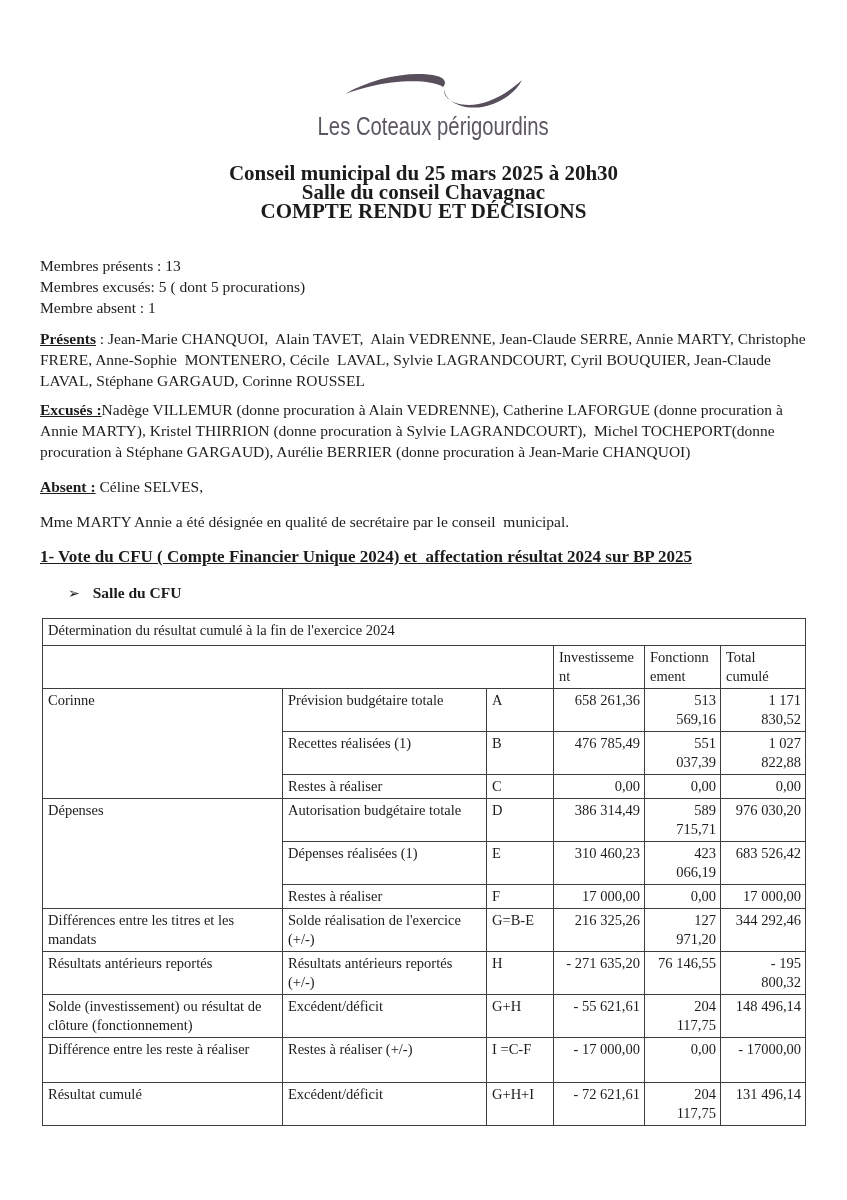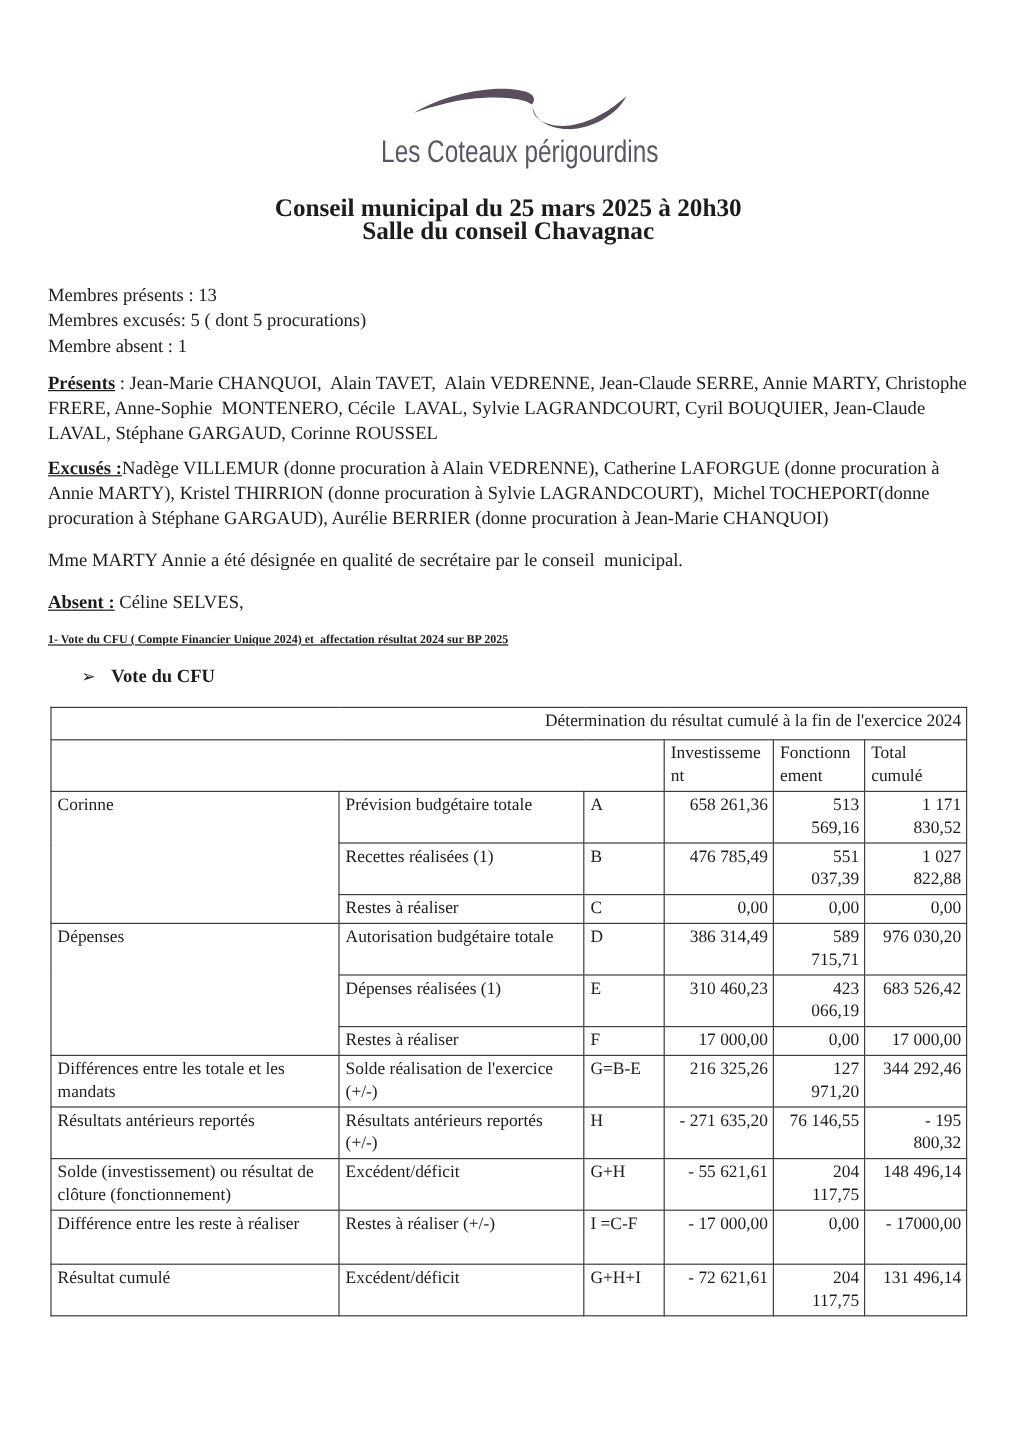--- a/index.html
+++ b/index.html
@@ -30,39 +30,39 @@
   .doc-title{margin-top:22px;text-align:center;font-weight:bold;font-size:21px;line-height:19px;}
 
   
   .para{white-space:pre-wrap;font-size:15.5px;line-height:21px;margin:0;}
   .counts{margin-top:34px;}
   .p-presents{margin-top:10px;}
   .p-excuses{margin-top:8px;}
   .p-absent{margin-top:14px;}
   .p-secretary{margin-top:14px;}
   .bu{font-weight:bold;text-decoration:underline;}
-  .h1{margin-top:15px;font-size:10px;font-weight:bold;text-decoration:underline;white-space:pre-wrap;}
+  .h1{margin-top:15px;font-size:17px;font-weight:bold;text-decoration:underline;white-space:pre-wrap;}
   .bullet-line{margin-top:16px;padding-left:28px;font-size:15.5px;font-weight:bold;}
   .bullet-glyph{display:inline-block;margin-right:13px;font-family:"DejaVu Sans",sans-serif;font-size:14px;font-weight:normal;}
 
   
   table.results{
     margin:12px 0 0 2px;
     border-collapse:collapse;table-layout:fixed;
     width:763px;
     font-size:14.5px;line-height:19px;
   }
   table.results td,table.results th{
     border:1px solid #3d3d3d;
     vertical-align:top;
     padding:2px 4px 2px 5px;
     font-weight:normal;
     overflow-wrap:break-word;
   }
-  .t-title{text-align:right;height:22px;}
+  .t-title{text-align:left;height:22px;}
   .t-col{text-align:left;white-space:pre-line;}
   .c-num{text-align:right;white-space:pre-line;padding-right:4px;}
   .c-group,.c-desc{text-align:left;}
   tbody tr:nth-child(10) td{height:40px;}
 </style>
 </head>
 <body>
 
 <div class="page">
   <div class="content">
@@ -71,39 +71,40 @@
       <svg class="logo-swoosh" viewBox="0 0 180 38" width="180" height="38" aria-hidden="true">
         <path d="M 1 23 C 28 7, 68 -1, 93 5 C 101 7, 103 12, 99 16 C 88 8, 52 9, 28 15 C 17 17.7, 8 20.3, 1 23 Z"></path>
         <path d="M 100 18 C 99 26, 108 32.8, 121 33.8 C 139 35.2, 160 25.5, 178 9 C 171 24, 149 37, 129 36.6 C 113 36.3, 101 28.5, 100 18 Z"></path>
       </svg>
       <span class="logo-text">Les Coteaux périgourdins</span>
     </div>
 
     <div class="doc-title">
       <div>Conseil municipal du 25 mars 2025 à 20h30</div>
       <div>Salle du conseil Chavagnac</div>
+      <div>COMPTE RENDU ET DÉCISIONS</div>
     </div>
 
     <div class="counts">
       <p class="para">Membres présents : 13</p>
       <p class="para">Membres excusés: 5 ( dont 5 procurations)</p>
       <p class="para">Membre absent : 1</p>
     </div>
 
     <p class="para p-presents"><span class="bu">Présents</span><span> : Jean-Marie CHANQUOI,  Alain TAVET,  Alain VEDRENNE, Jean-Claude SERRE, Annie MARTY, Christophe FRERE, Anne-Sophie  MONTENERO, Cécile  LAVAL, Sylvie LAGRANDCOURT, Cyril BOUQUIER, Jean-Claude LAVAL, Stéphane GARGAUD, Corinne ROUSSEL</span></p>
 
     <p class="para p-excuses"><span class="bu">Excusés :</span><span>Nadège VILLEMUR (donne procuration à Alain VEDRENNE), Catherine LAFORGUE (donne procuration à Annie MARTY), Kristel THIRRION (donne procuration à Sylvie LAGRANDCOURT),  Michel TOCHEPORT(donne procuration à Stéphane GARGAUD), Aurélie BERRIER (donne procuration à Jean-Marie CHANQUOI)</span></p>
 
+    <p class="para p-absent"><span class="bu">Absent :</span><span> Céline SELVES,</span></p>
+
     <p class="para p-secretary">Mme MARTY Annie a été désignée en qualité de secrétaire par le conseil  municipal.</p>
 
-    <p class="para p-absent"><span class="bu">Absent :</span><span> Céline SELVES,</span></p>
-
     <p class="h1">1- Vote du CFU ( Compte Financier Unique 2024) et  affectation résultat 2024 sur BP 2025</p>
 
-    <p class="bullet-line"><span class="bullet-glyph">➢</span><span>Vote du CFU</span></p>
+    <p class="bullet-line"><span class="bullet-glyph">➢</span><span>Salle du CFU</span></p>
 
     <table class="results">
       <colgroup>
         <col style="width:240px">
           <col style="width:204px">
           <col style="width:67px">
         <col style="width:91px">
           <col style="width:76px">
           <col style="width:85px">
       </colgroup>
@@ -166,21 +167,21 @@
             <td class="c-num">683 526,42</td>
           </tr>
           <tr>
             <td class="c-desc">Restes à réaliser</td>
             <td class="c-code">F</td>
             <td class="c-num">17 000,00</td>
             <td class="c-num">0,00</td>
             <td class="c-num">17 000,00</td>
           </tr>
           <tr>
-            <td rowspan="1" class="c-group">Différences entre les totale et les mandats</td>
+            <td rowspan="1" class="c-group">Différences entre les titres et les mandats</td>
             <td class="c-desc">Solde réalisation de l'exercice (+/-)</td>
             <td class="c-code">G=B-E</td>
             <td class="c-num">216 325,26</td>
             <td class="c-num">127
 971,20</td>
             <td class="c-num">344 292,46</td>
           </tr>
           <tr>
             <td rowspan="1" class="c-group">Résultats antérieurs reportés</td>
             <td class="c-desc">Résultats antérieurs reportés (+/-)</td>

